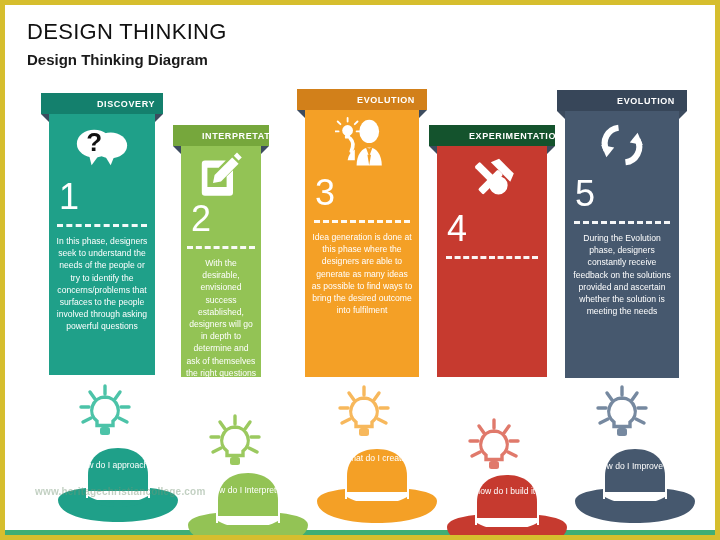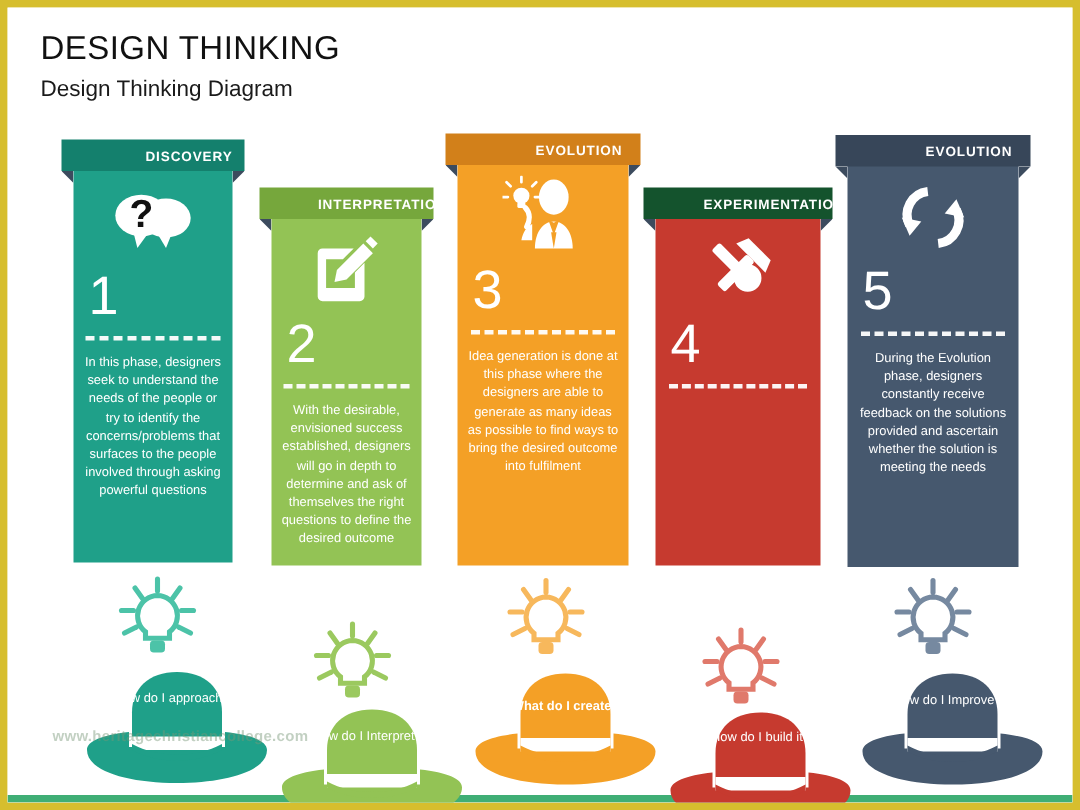--- a/index.html
+++ b/index.html
@@ -23,21 +23,21 @@
   }
 
   
   #title {
     position: absolute; left: 22px; top: 14px;
     font-size: 22px; font-weight: normal; color: #111111;
     letter-spacing: 0.3px;
   }
   #subtitle {
     position: absolute; left: 22px; top: 46px;
-    font-size: 15px; font-weight: normal; color: #1a1a1a;
+    font-size: 15px; font-weight: bold; color: #1a1a1a;
   }
 
   
   .column { position: absolute; }
 
   .ribbon {
     position: absolute;
     left: -8px;
     top: 0;
     height: 21px;
@@ -162,21 +162,21 @@
                 <ellipse cx="21" cy="25" rx="20" ry="16" fill="#ffffff"></ellipse>
                 <path d="M15 38 L18 50 L26 39 Z" fill="#ffffff"></path>
                 <text x="21" y="34" font-family="Liberation Sans, sans-serif" font-size="30" font-weight="bold" fill="#111" text-anchor="middle">?</text>
               </svg>
             </div>
             <div class="num">1</div>
             <div class="dash"></div>
             <div class="desc">In this phase, designers seek to understand the needs of the people or try to identify the concerns/problems that surfaces to the people involved through asking powerful questions</div>
           </div>
         </div>
-        <div class="column" style="left: 176px; top: 120px; width: 100px; height: 252px;">
+        <div class="column" style="left: 176px; top: 120px; width: 80px; height: 252px;">
           <div class="notch-l" style="background:#3C4B5E"></div>
           <div class="notch-r" style="background:#3C4B5E"></div>
           <div class="ribbon" style="background:#76A73C">
             <span>INTERPRETATION</span>
           </div>
           <div class="body" style="background:#93C355; height:238px;">
             <div class="icon-wrap">
               <svg width="48" height="48" viewBox="0 0 60 60">
                 <path d="M6 12 h30 l-9 9 H13 v24 h24 V32 l8-8 v28 a4 4 0 0 1-4 4 H10 a4 4 0 0 1-4-4 V16 a4 4 0 0 1 4-4 z" fill="#ffffff"></path>
                 <path d="M22 30 L44 8 l8 8 L30 38 l-10 2 z" fill="#ffffff"></path>
@@ -339,21 +339,21 @@
             <rect x="32" y="45" width="60" height="9" fill="#ffffff"></rect>
             <path d="M32 54 c9 5 19 7 30 7 s21 -2 30 -7 v-4 c-9 5 -19 7 -30 7 s-21 -2 -30 -7 z" fill="#93C355"></path>
           </svg></div>
         <div class="hat-text" style="left: 193px; top: 480px; width: 100px;">How do I Interpret it?</div>
         <div class="hat" style="left: 310px; top: 442px;"><svg width="124" height="78" viewBox="0 0 124 78">
             <path d="M62 2 c-19 0 -30 11 -30 27 v28 h60 v-28 c0 -16 -11 -27 -30 -27 z" fill="#F4A026"></path>
             <path d="M2 54 c0 14 27 22 60 22 s60 -8 60 -22 c0 -6 -10 -10 -28 -12 v10 h-64 v-10 c-18 2 -28 6 -28 12 z" fill="#F4A026"></path>
             <rect x="32" y="45" width="60" height="9" fill="#ffffff"></rect>
             <path d="M32 54 c9 5 19 7 30 7 s21 -2 30 -7 v-4 c-9 5 -19 7 -30 7 s-21 -2 -30 -7 z" fill="#F4A026"></path>
           </svg></div>
-        <div class="hat-text" style="left: 322px; top: 460px; width: 100px; font-weight: bold;">What do I create?</div>
+        <div class="hat-text" style="left: 322px; top: 448px; width: 100px;">What do I create?</div>
         <div class="hat" style="left: 440px; top: 468px;"><svg width="124" height="78" viewBox="0 0 124 78">
             <path d="M62 2 c-19 0 -30 11 -30 27 v28 h60 v-28 c0 -16 -11 -27 -30 -27 z" fill="#C63A2F"></path>
             <path d="M2 54 c0 14 27 22 60 22 s60 -8 60 -22 c0 -6 -10 -10 -28 -12 v10 h-64 v-10 c-18 2 -28 6 -28 12 z" fill="#C63A2F"></path>
             <rect x="32" y="45" width="60" height="9" fill="#ffffff"></rect>
             <path d="M32 54 c9 5 19 7 30 7 s21 -2 30 -7 v-4 c-9 5 -19 7 -30 7 s-21 -2 -30 -7 z" fill="#C63A2F"></path>
           </svg></div>
         <div class="hat-text" style="left: 452px; top: 481px; width: 100px;">How do I build it?</div>
         <div class="hat" style="left: 568px; top: 442px;"><svg width="124" height="78" viewBox="0 0 124 78">
             <path d="M62 2 c-19 0 -30 11 -30 27 v28 h60 v-28 c0 -16 -11 -27 -30 -27 z" fill="#46586E"></path>
             <path d="M2 54 c0 14 27 22 60 22 s60 -8 60 -22 c0 -6 -10 -10 -28 -12 v10 h-64 v-10 c-18 2 -28 6 -28 12 z" fill="#46586E"></path>

